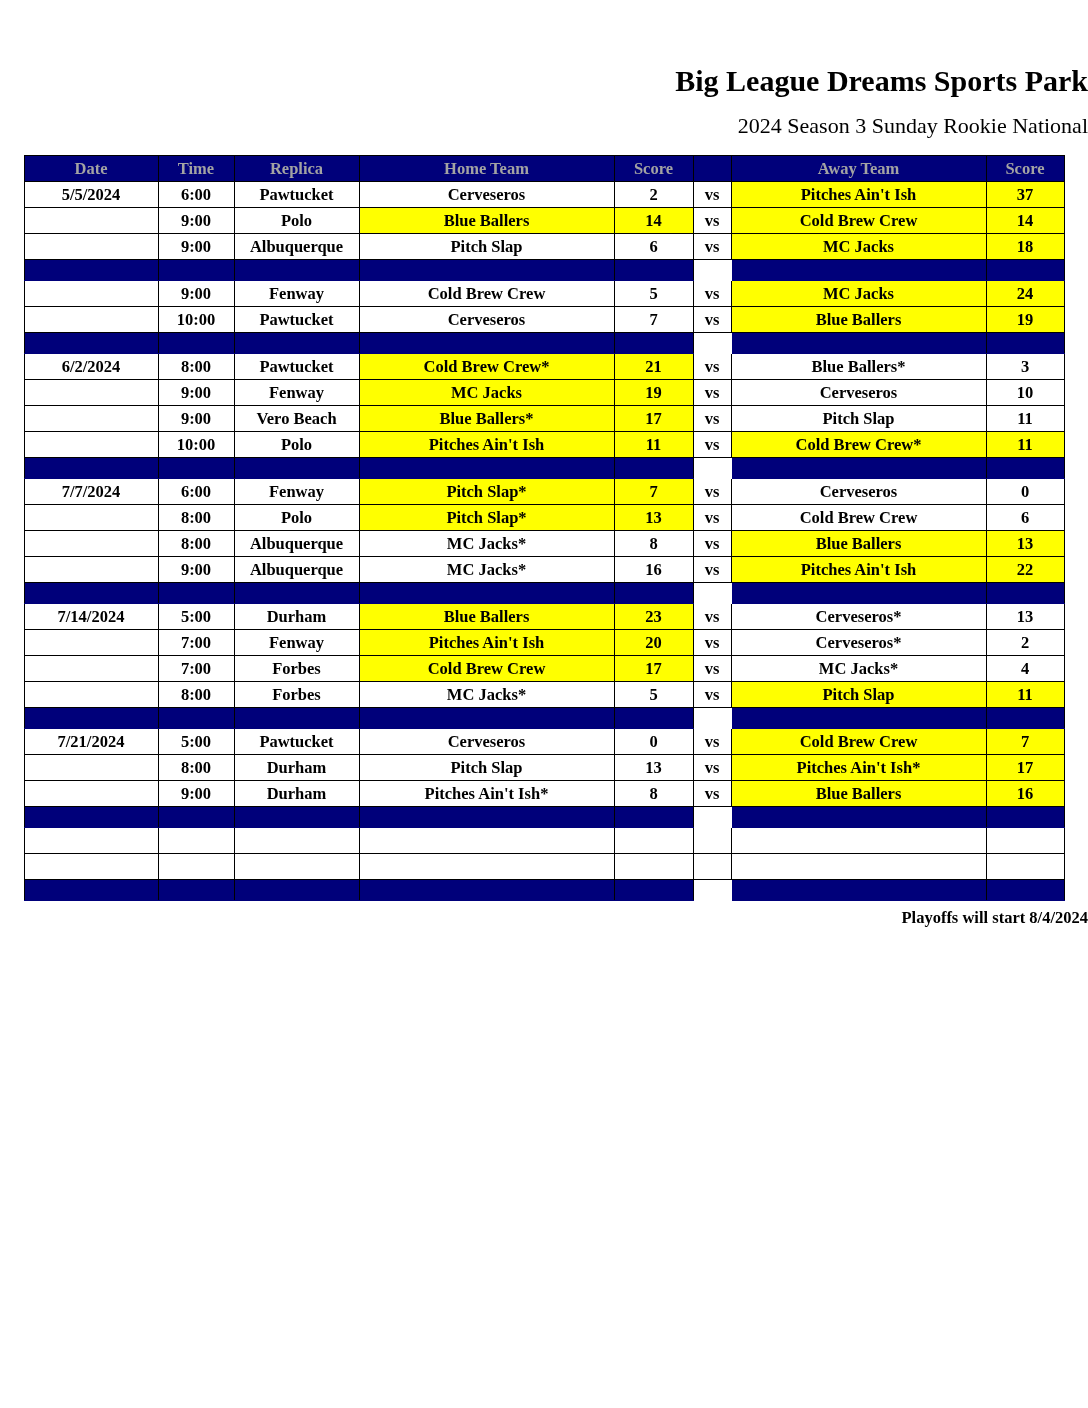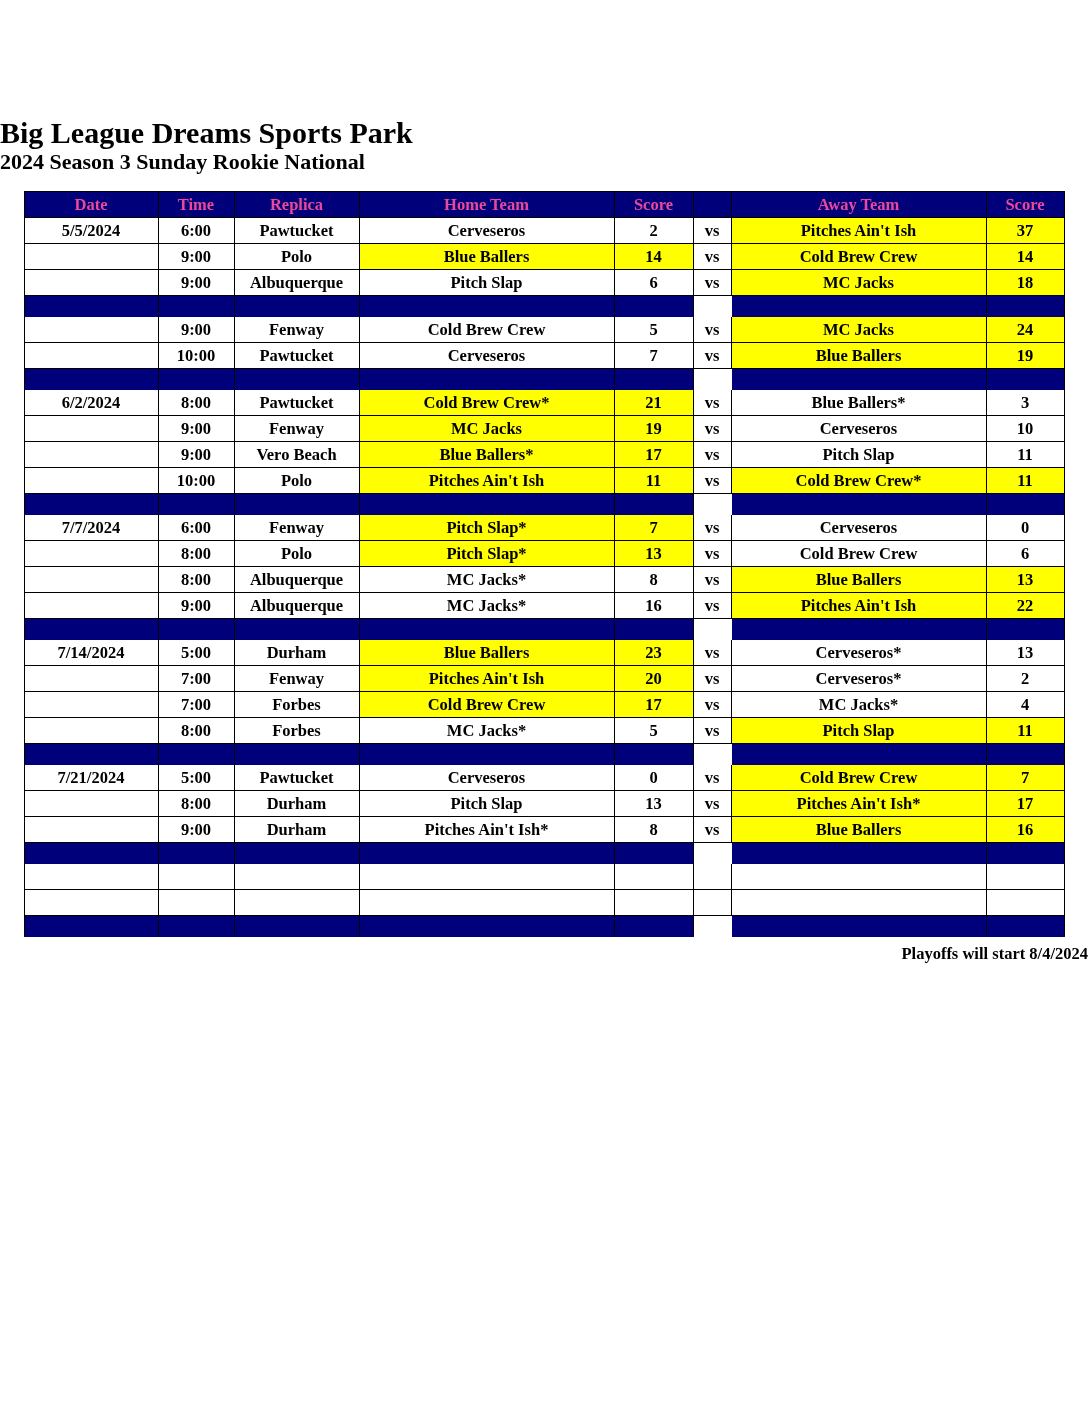--- a/index.html
+++ b/index.html
@@ -13,33 +13,33 @@
     font-family: "Liberation Serif", serif;
     color: #000000;
     position: relative;
   }
   .page {
     width: 1088px;
     box-sizing: border-box;
     padding: 0;
   }
   .titles {
-    text-align: left;
-    padding-top: 116px;
+    text-align: right;
+    padding-top: 64px;
   }
   .title-main {
     font-size: 30px;
     font-weight: bold;
     letter-spacing: 0px;
     line-height: 1.1;
   }
   .title-sub {
     font-size: 22px;
-    font-weight: bold;
-    margin-top: 1px;
+    font-weight: normal;
+    margin-top: 17px;
     line-height: 1.1;
   }
   .title-note {
     font-size: 16px;
     font-weight: bold;
     font-style: italic;
     margin-top: 12px;
     line-height: 1.1;
   }
   table.sched {
@@ -55,21 +55,21 @@
     padding: 0 3px;
     font-size: 16.5px;
     font-weight: bold;
     text-align: center;
     vertical-align: middle;
     overflow: hidden;
     white-space: nowrap;
   }
   thead th {
     background: #00007a;
-    color: #ec4899;
+    color: #a3a3a3;
     font-size: 17px;
     height: 26px;
   }
   
   .c-date  { width: 134px; }
   .c-time  { width: 76px; }
   .c-rep   { width: 125px; }
   .c-home  { width: 255px; }
   .c-hs    { width: 79px; }
   .c-vs    { width: 38px; }

